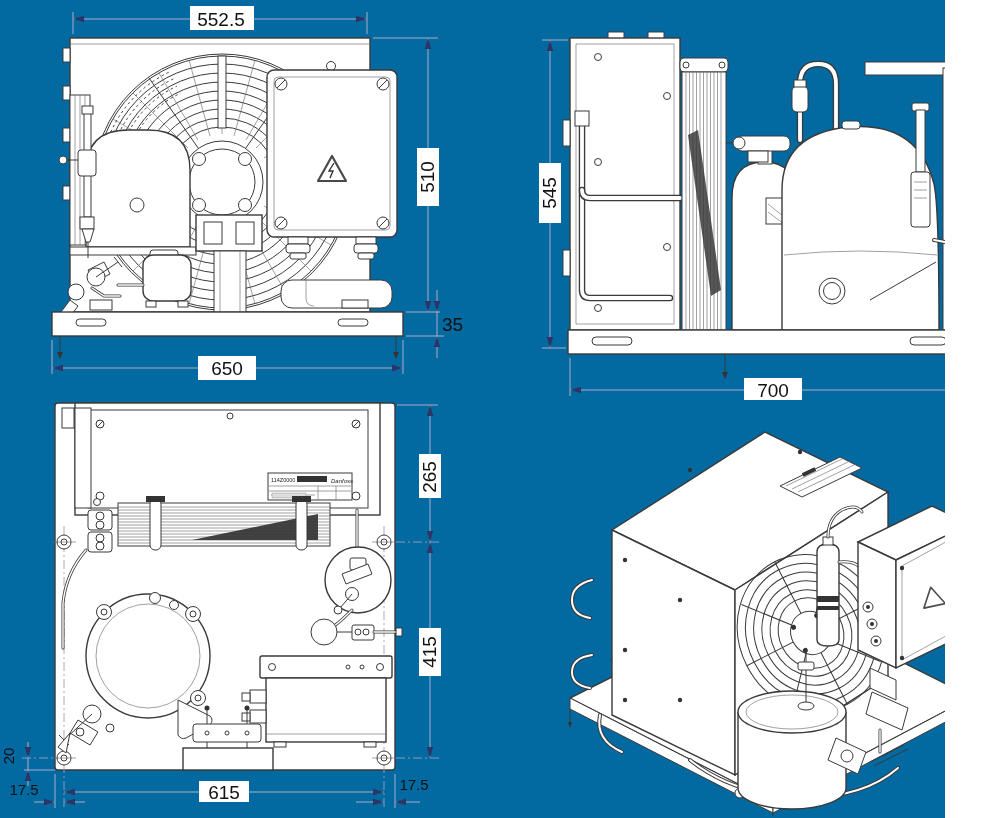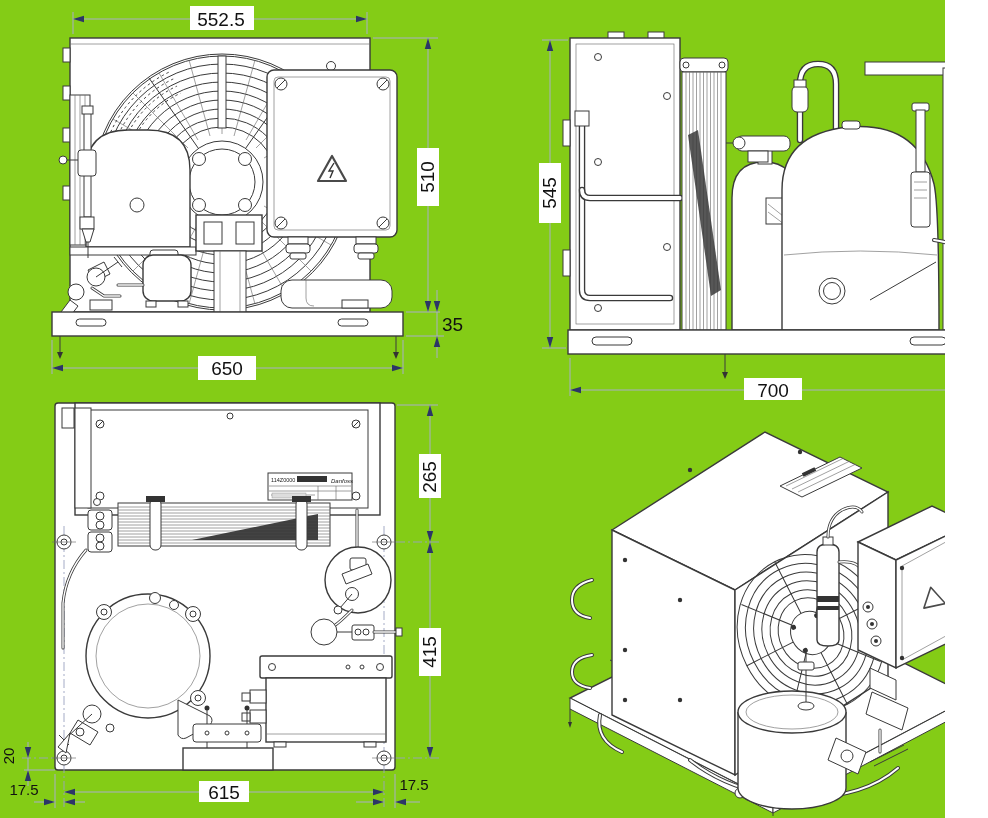--- a/index.html
+++ b/index.html
@@ -1,18 +1,18 @@
 <!DOCTYPE html>
 <html><head>
 <meta charset="utf-8">
 <style>
   *{margin:0;padding:0;box-sizing:border-box}
   html,body{background:#fff}
   body{width:988px;height:818px;position:relative;font-family:"Liberation Sans",sans-serif}
-  #sheet{position:absolute;left:0;top:0;width:945px;height:818px;background:#84cc16;overflow:hidden}
+  #sheet{position:absolute;left:0;top:0;width:945px;height:818px;background:#0369a1;overflow:hidden}
   svg{position:absolute;overflow:visible}
   .ln{stroke:#3a3a3a;stroke-width:1;fill:none}
   .lnb{stroke:#3a3a3a;stroke-width:1.4;fill:#fff}
   .lnw{stroke:#3a3a3a;stroke-width:1;fill:#fff}
   .fine{stroke:#6e6e6e;stroke-width:.65;fill:none}
   .dimline{stroke:#a9aec8;stroke-width:1;fill:none}
   .dashdot{stroke:#9aa2c0;stroke-width:.9;fill:none;stroke-dasharray:9 3 2 3}
   .dimtext{font-size:19px;fill:#111;font-family:"Liberation Sans",sans-serif}
   .dimsm{font-size:15px;fill:#111;font-family:"Liberation Sans",sans-serif}
   .mask{fill:#fff}

